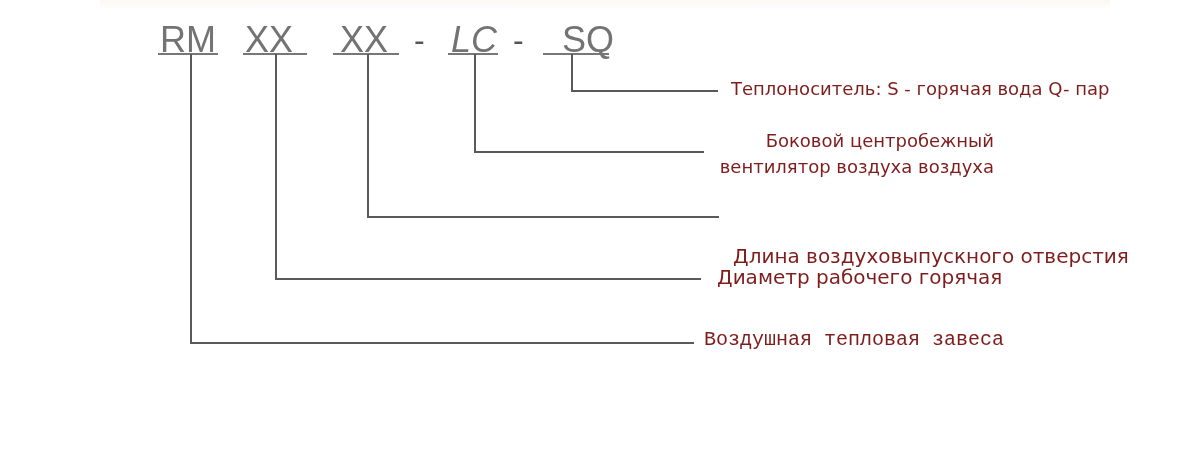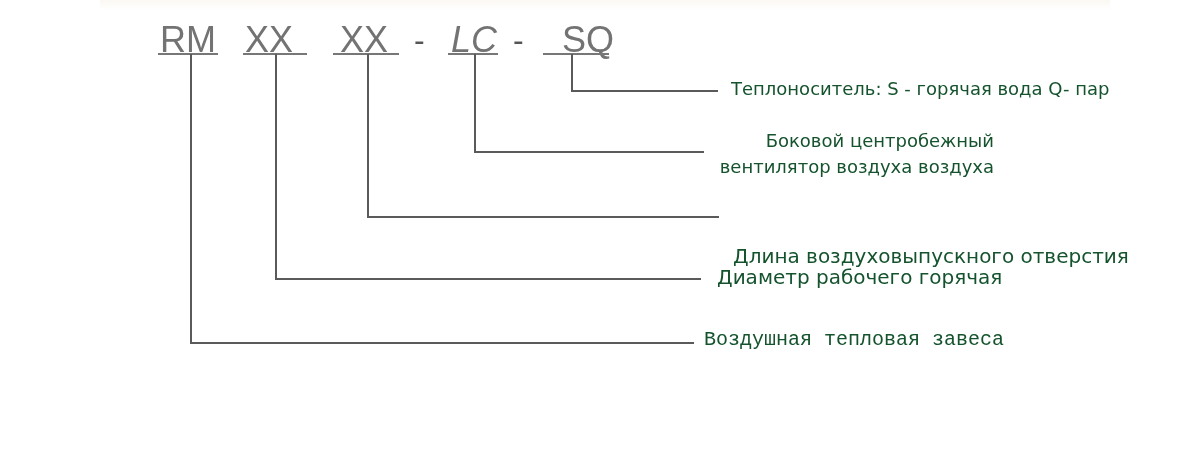--- a/index.html
+++ b/index.html
@@ -19,21 +19,21 @@
     letter-spacing: 0px;
   }
   .underline { position: absolute; height: 2px; background: #777; }
   .dash {
     position: absolute; top: 24px; font-family: "Liberation Sans", sans-serif;
     font-size: 32px; line-height: 32px; color: #555;
   }
   .vline { position: absolute; width: 2px; background: #5a5a5a; }
   .hline { position: absolute; height: 2px; background: #5a5a5a; }
   .label {
-    position: absolute; color: #14532d; font-size: 20px; line-height: 24px; white-space: nowrap;
+    position: absolute; color: #7f1d1d; font-size: 20px; line-height: 24px; white-space: nowrap;
   }
   .label.small { font-size: 18px; line-height: 22px; }
   .label.center { text-align: right; }
 </style>
 </head>
 <body>
 
 <div class="top-band"></div>
 
 <div class="code" style="left:160px;">RM</div>

